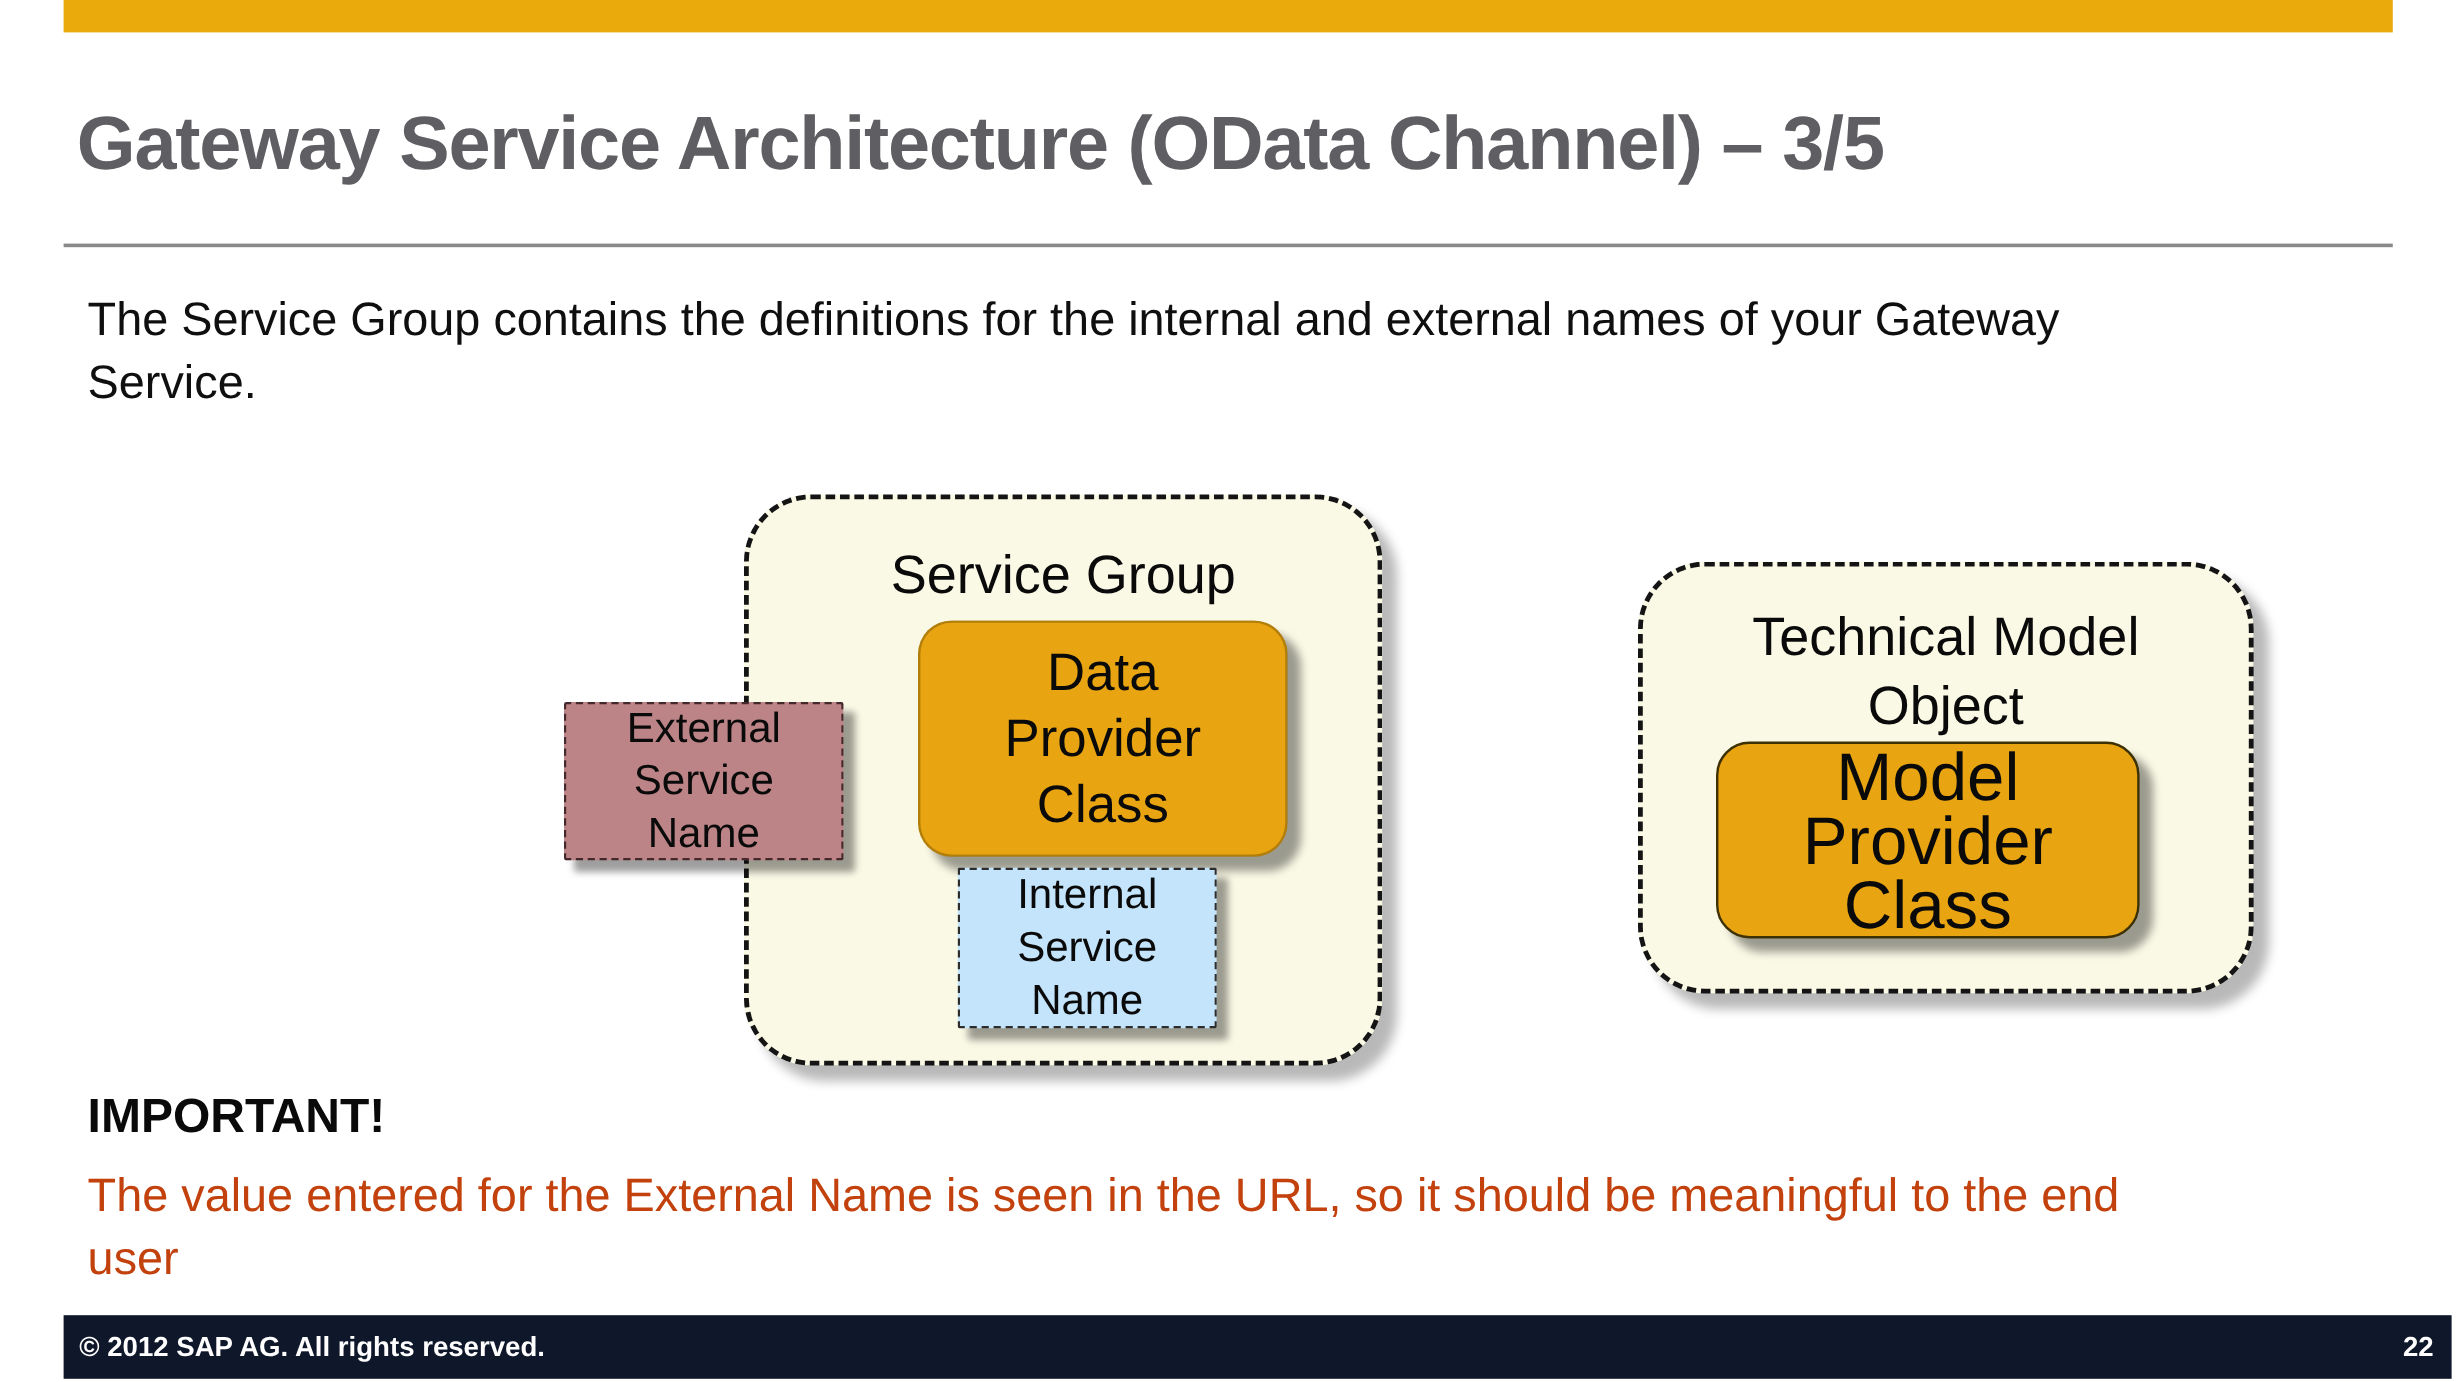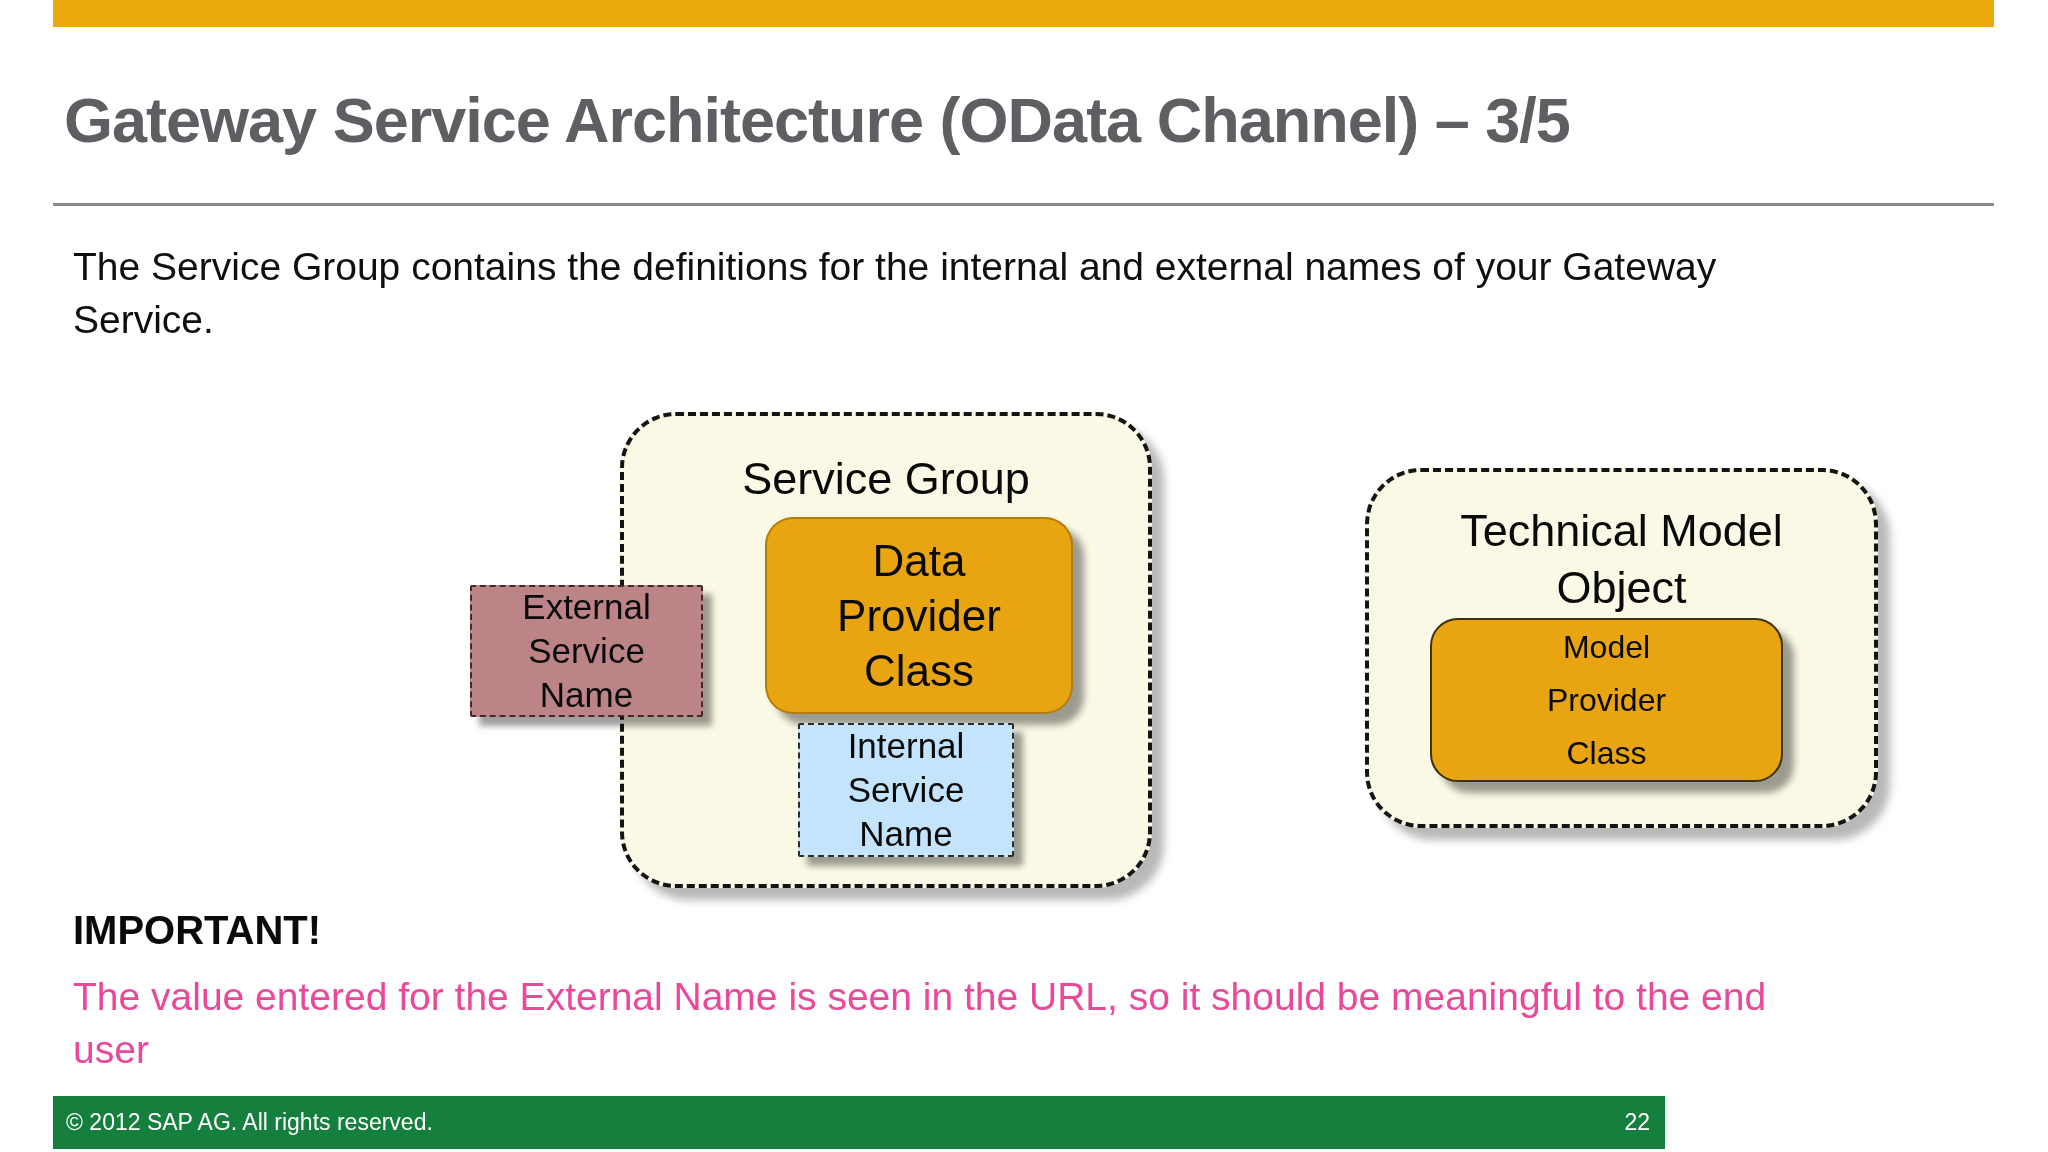--- a/index.html
+++ b/index.html
@@ -49,46 +49,47 @@
   .classbox{
     position:absolute;
     background:var(--box-orange,#E9A511);
     border-radius:28px;
     box-shadow:11px 11px 7px rgba(0,0,0,0.38);
     display:flex;align-items:center;justify-content:center;text-align:center;
     color:#0a0a0a;font-size:44px;line-height:55px;white-space:pre-line;
     box-sizing:border-box;
   }
   .dpc-box{left:765px;top:517px;width:308px;height:197px;border:2px solid rgba(110,80,0,0.45);}
-  .mpc-box{left:1430px;top:618px;width:353px;height:164px;border:2px solid #3E3106;font-size:32px;line-height:53px;}
+  .mpc-box{left:1430px;top:618px;width:353px;height:164px;border:2px solid #3E3106;font-size:56px;line-height:53px;}
   
   .namebox{
     position:absolute;
     border-radius:2px;
     box-shadow:9px 9px 6px rgba(0,0,0,0.38);
     display:flex;align-items:center;justify-content:center;text-align:center;
     color:#0a0a0a;font-size:35px;line-height:44px;white-space:pre-line;
     box-sizing:border-box;
   }
   .isn-box{left:798px;top:723px;width:216px;height:134px;background:var(--box-blue,#C3E4FA);border:2px dashed #2d2d2d;}
   .esn-box{left:470px;top:585px;width:233px;height:132px;background:var(--box-mauve,#BC8487);border:2px dashed #44282b;}
   .important-heading{
     position:absolute;left:73px;top:908px;
     font-size:40px;font-weight:bold;color:#0a0a0a;
   }
   .important-text{
     position:absolute;left:73px;top:970px;width:1930px;
-    font-size:39px;line-height:53px;color:#ec4899;white-space:pre-line;
+    font-size:39px;line-height:53px;color:#c2410c;white-space:pre-line;
   }
   .footer{
-    position:absolute;left:53px;top:1096px;width:1612px;height:53px;
-    background:#15803d;color:#ffffff;
+    position:absolute;left:53px;top:1096px;width:1990px;height:53px;
+    background:#0f172a;color:#ffffff;
     display:flex;align-items:center;justify-content:space-between;
     padding:0 15px 0 13px;box-sizing:border-box;
     font-size:23px;
+    font-weight:bold;
   }
   .footer .copyright{white-space:nowrap;}
   .footer .pagenum{white-space:nowrap;}
 </style>
 </head>
 <body>
 
 <div class="slide">
 
   <div class="topbar"></div>

